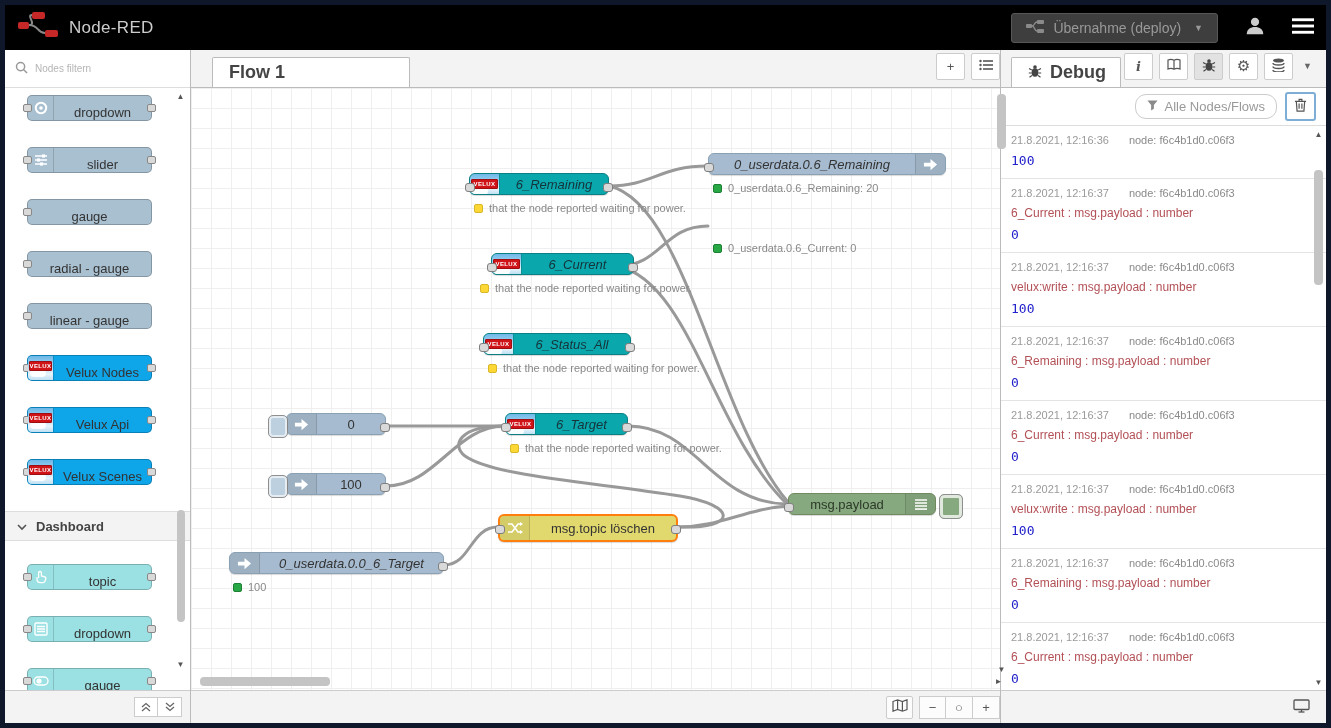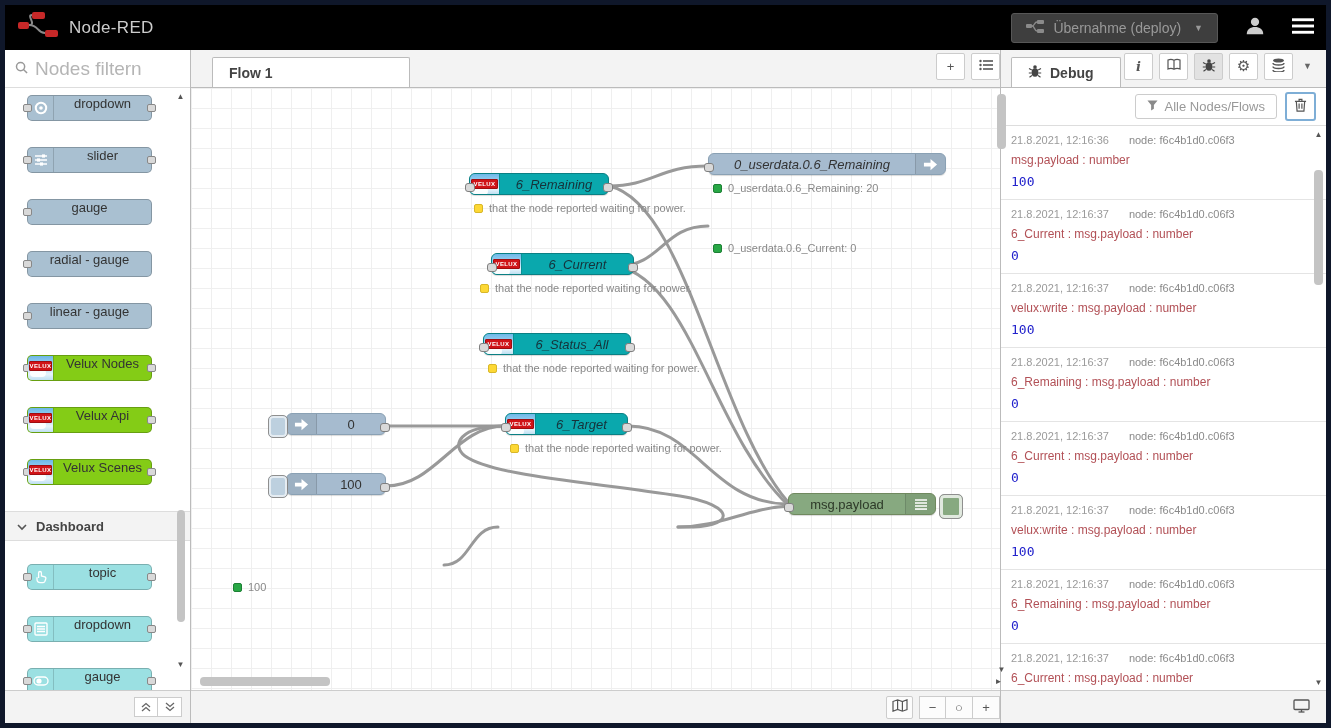--- a/index.html
+++ b/index.html
@@ -14,44 +14,44 @@
   .deploy-caret{font-size:9px;color:#999;margin-left:4px}
   .hbtn{background:none;border:none;color:#ccc;cursor:pointer;display:flex;align-items:center}
 
   
   .palette{position:absolute;top:45px;left:0;width:186px;bottom:0;background:#fff;border-right:1px solid #bbb}
   .workspace{position:absolute;top:45px;left:186px;width:819px;bottom:0;background:#fff}
   .debugpane{position:absolute;top:45px;right:0;width:326px;bottom:0;background:#fff;border-left:1px solid #bbb}
 
   
   .psearch{height:38px;border-bottom:1px solid #ddd;display:flex;align-items:center;gap:7px;padding:0 10px}
-  .psearch input{border:none;outline:none;font-size:19px;color:#555;width:135px;background:transparent}
+  .psearch input{border:none;outline:none;font-size:10px;color:#555;width:135px;background:transparent}
   .psearch input::placeholder{color:#b5b5b5}
   .pbody{position:absolute;top:38px;bottom:33px;left:0;right:0;overflow:hidden;background:#fff}
-  .pnode{position:relative;width:125px;height:26px;margin:14px 0 26px 22px;border-radius:5px;display:flex;align-items:flex-start;font-size:13px;color:#333;border:1px solid rgba(0,0,0,.22);cursor:grab}
+  .pnode{position:relative;width:125px;height:26px;margin:14px 0 26px 22px;border-radius:5px;display:flex;align-items:flex-end;font-size:13px;color:#333;border:1px solid rgba(0,0,0,.22);cursor:grab}
   .pnode:first-child{margin-top:7px}
   .steelp{background:#a9c0d1}
-  .veluxp{background:#84cc16}
+  .veluxp{background:#0ea5e9}
   .cyanp{background:#9be0e2}
   .picon{width:26px;align-self:stretch;display:flex;align-items:center;justify-content:center;border-right:1px solid rgba(0,0,0,.15);border-radius:4px 0 0 4px;color:#fff;overflow:hidden;position:relative}
   .plabel{flex:1;text-align:center;padding:0 4px;white-space:nowrap}
   .pport{position:absolute;width:9px;height:8px;background:#d9d9d9;border:1px solid #888;border-radius:2px;top:8px;cursor:crosshair}
   .pport.l{left:-5px}.pport.r{right:-5px}
   .pheader{height:30px;background:#f3f3f3;border-top:1px solid #ddd;border-bottom:1px solid #ddd;display:flex;align-items:center;gap:9px;padding:0 12px;font-weight:bold;font-size:13px;color:#444;margin:25px 0 23px;cursor:pointer}
   .pheader:first-of-type{margin-top:25px}
   .pscroll{position:absolute;right:3px;top:2px;bottom:2px;width:13px}
   .pscroll .thumb{position:absolute;left:3px;width:8px;background:#c4c4c4;border-radius:4px}
   .sarrow{position:absolute;left:1px;width:11px;text-align:center;font-size:8px;color:#555}
   .pfooter{position:absolute;bottom:0;height:33px;left:0;right:0;background:#f3f3f3;border-top:1px solid #ccc;display:flex;justify-content:flex-end;align-items:center;padding:0 8px}
   .pfbtn{width:24px;height:20px;background:#fff;border:1px solid #ccc;display:flex;align-items:center;justify-content:center;cursor:pointer;color:#666}
   .pfbtn + .pfbtn{border-left:none}
 
   
   .tabbar{position:absolute;top:0;left:0;right:0;height:38px;background:#f3f3f3;border-bottom:1px solid #bbb;display:flex;align-items:flex-end}
-  .tab{height:30px;background:#fff;border:1px solid #bbb;border-bottom:none;display:flex;align-items:center;gap:8px;padding:0 16px;font-size:14px;font-weight:bold;color:#444;border-radius:2px 2px 0 0;cursor:pointer}
+  .tab{height:30px;background:#fff;border:1px solid #bbb;border-bottom:none;display:flex;align-items:center;gap:8px;padding:0 16px;font-size:18px;font-weight:bold;color:#444;border-radius:2px 2px 0 0;cursor:pointer}
   .flowtab{margin-left:21px;width:198px}
   .dbgtab{margin-left:10px;width:110px}
   .tactions{margin-left:auto;display:flex;align-items:center;gap:6px;height:38px;padding:0 10px 5px 0;align-self:center}
   .tbtn{width:29px;height:27px;border:1px solid #ccc;background:#fff;border-radius:2px;display:flex;align-items:center;justify-content:center;color:#555;cursor:pointer;font-size:13px}
   .tbtn.active{background:#e2e2e2}
   .caretbtn{border:none;background:none;color:#666;font-size:9px;padding:0 4px;cursor:pointer}
 
   
   .canvas{position:absolute;top:38px;left:0;right:0;bottom:33px;overflow:hidden;background-color:#fff;background-image:linear-gradient(#efefef 1px,transparent 1px),linear-gradient(90deg,#efefef 1px,transparent 1px);background-size:20px 20px;cursor:crosshair}
   .wires{position:absolute;inset:0;z-index:1}
@@ -82,21 +82,21 @@
   .cvscroll .thumb{position:absolute;left:2px;top:4px;width:9px;height:55px;background:#c4c4c4;border-radius:4px}
   .chscroll{position:absolute;left:2px;right:20px;bottom:2px;height:13px;z-index:4}
   .chscroll .thumb{position:absolute;left:7px;top:2px;height:9px;width:130px;background:#c4c4c4;border-radius:4px}
   .canvas-footer{position:absolute;bottom:0;height:33px;left:0;right:0;background:#f3f3f3;border-top:1px solid #ccc;display:flex;justify-content:flex-end;align-items:center;gap:0;padding-right:10px}
   .fbtn{min-width:27px;height:23px;background:#fcfcfc;border:1px solid #ccc;color:#555;display:flex;align-items:center;justify-content:center;font-size:13px;cursor:pointer}
   .fbtn.map{margin-right:6px;border-radius:2px}
   .fbtn.gl{border-left:none}
 
   
   .dtoolbar{position:absolute;top:38px;left:0;right:0;height:37px;display:flex;justify-content:flex-end;align-items:center;gap:8px;padding:0 10px;background:#fff}
-  .filter-btn{display:flex;align-items:center;gap:7px;border:1px solid #ccc;background:#fff;color:#999;font-size:13px;padding:4px 11px;border-radius:3px;cursor:pointer}
+  .filter-btn{display:flex;align-items:center;gap:7px;border:1px solid #ccc;background:#fff;color:#999;font-size:13px;padding:4px 11px;border-radius:11px;cursor:pointer}
   .trash-btn{width:31px;height:29px;border:2px solid #7eaed6;border-radius:3px;background:#fff;display:flex;align-items:center;justify-content:center;color:#555;cursor:pointer}
   .dlist{position:absolute;top:75px;bottom:33px;left:0;right:0;overflow:hidden;border-top:1px solid #ddd;background:#fff}
   .dmsg{padding:8px 22px 10px 10px;border-bottom:1px solid #e4e4e4;background:#fff}
   .dmeta{display:flex;gap:20px;font-size:11px;color:#9a9a9a}
   .dmeta .nid{color:#8a8a8a}
   .dkey{margin-top:7px;font-size:12px;color:#b25056}
   .dval{margin-top:7px;font-size:13px;color:#2222cc;font-family:"DejaVu Sans Mono",monospace}
   .dvscroll{position:absolute;right:1px;top:78px;bottom:36px;width:13px;z-index:4}
   .dvscroll .thumb{position:absolute;left:2px;top:42px;width:9px;height:115px;background:#c4c4c4;border-radius:4px}
   .debug-footer{position:absolute;bottom:0;left:0;right:0;height:33px;background:#f3f3f3;border-top:1px solid #ccc;display:flex;justify-content:flex-end;align-items:center;padding:0 10px}
@@ -440,21 +440,41 @@
         <button class="inject-btn"></button>
         <span class="nicon shade">
             <svg width="15" height="15" viewBox="0 0 16 16">
               <path d="M1 6h7V2l7 6-7 6v-4H1z" fill="#fff"></path>
             </svg>
           </span>
         <span class="nlabel">100</span>
         <span class="port out"></span>
       </div>
 
-
+      <div class="fnode changeN" style="left:307px;top:426px;width:180px">
+        <span class="port in"></span>
+        <span class="nicon shade">
+            <svg width="16" height="14" viewBox="0 0 16 14">
+              <path d="M1 3h4l6 8h3M1 11h4l2.5-3.3M8.6 6.2L11 3h3" fill="none" stroke="#fff" stroke-width="1.6"></path>
+              <path d="M13 1l3 2-3 2zM13 9l3 2-3 2z" fill="#fff"></path>
+            </svg>
+          </span>
+        <span class="nlabel">msg.topic löschen</span>
+        <span class="port out"></span>
+      </div>
+
+      <div class="fnode steel" style="left:38px;top:464px;width:215px">
+        <span class="nicon shade">
+            <svg width="15" height="15" viewBox="0 0 16 16">
+              <path d="M1 6h7V2l7 6-7 6v-4H1z" fill="#fff"></path>
+            </svg>
+          </span>
+        <span class="nlabel it">0_userdata.0.0_6_Target</span>
+        <span class="port out"></span>
+      </div>
       <div class="fstatus" style="left:42px;top:493px">
         <span class="sdot g"></span>
         <span>100</span>
       </div>
 
       <div class="fnode greenN" style="left:597px;top:405px;width:148px">
         <span class="port in"></span>
         <span class="nlabel">msg.payload</span>
         <span class="nicon r shade">
             <svg width="14" height="13" viewBox="0 0 14 13">
@@ -547,21 +567,20 @@
             </svg></span>
       </button>
     </div>
 
     <div class="dlist">
       <div class="dmsg">
         <div class="dmeta">
             <span>21.8.2021, 12:16:36</span>
             <span class="nid">node: f6c4b1d0.c06f3</span>
           </div>
-        <div class="dkey">msg.payload : number</div>
         <div class="dval">100</div>
       </div>
       <div class="dmsg">
         <div class="dmeta">
             <span>21.8.2021, 12:16:37</span>
             <span class="nid">node: f6c4b1d0.c06f3</span>
           </div>
         <div class="dkey">6_Current : msg.payload : number</div>
         <div class="dval">0</div>
       </div>

